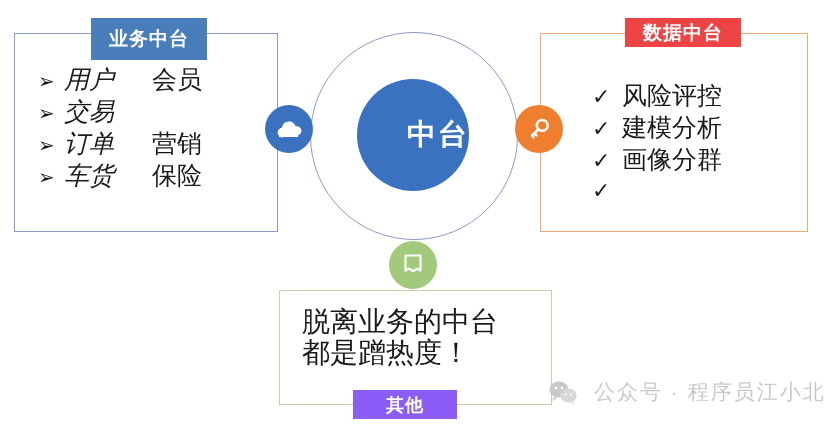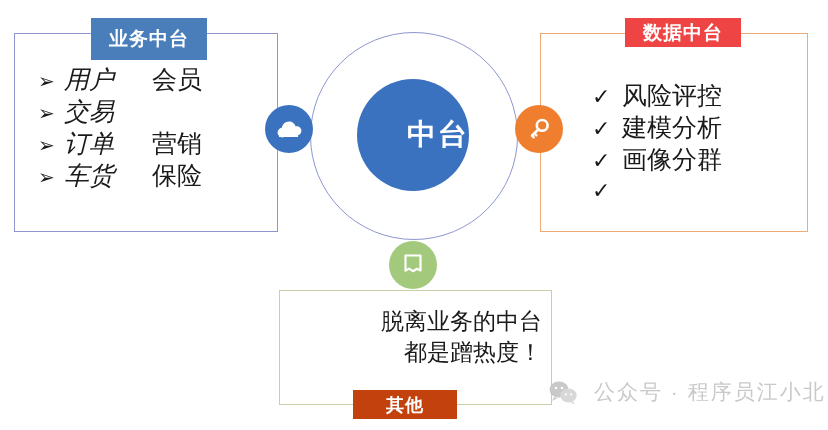--- a/index.html
+++ b/index.html
@@ -71,21 +71,21 @@
     top: 18px;
     width: 116px;
     height: 29px;
     background: #ef4444;
   }
   #other-tab {
     left: 353px;
     top: 390px;
     width: 104px;
     height: 29px;
-    background: #c2410c;
+    background: #8b5cf6;
     font-size: 18px;
   }
 
   
   .list {
     position: absolute;
     z-index: 4;
   }
   #business-list {
     left: 38px;
@@ -122,24 +122,23 @@
     font-size: 22px;
   }
 
   
   #other-text {
     position: absolute;
     left: 302px;
     top: 306px;
     width: 240px;
     color: #1a1a1a;
-    font-size: 23px;
+    font-size: 28px;
     line-height: 31px;
     z-index: 4;
-    text-align: right;
   }
 
   
   #ring {
     position: absolute;
     left: 310px;
     top: 32px;
     width: 206px;
     height: 206px;
     border: 1px solid #8e96cf;

